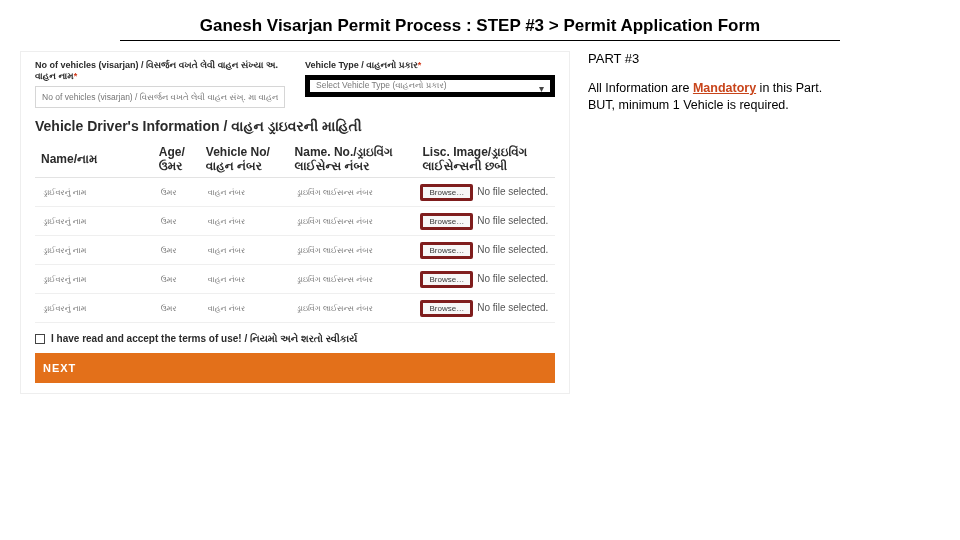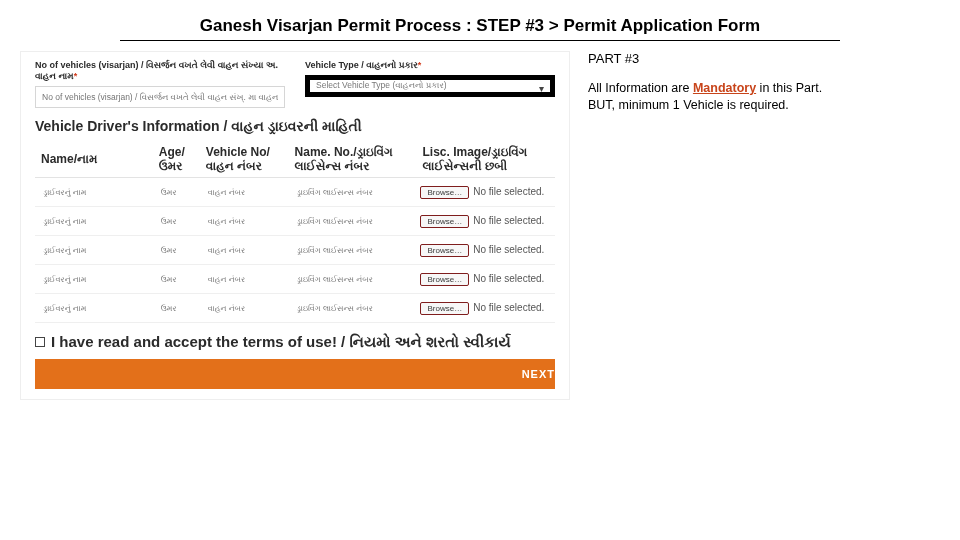--- a/index.html
+++ b/index.html
@@ -23,26 +23,26 @@
   .subhead { font-size: 14px; font-weight: 700; margin: 6px 0 6px; color: #2b2b2b; }
   .tbl { width: 100%; border-collapse: collapse; }
   .tbl th { text-align: left; font-size: 12px; font-weight: 700; padding: 4px 6px; border-bottom: 1px solid #e3e3e3; color: #2b2b2b; }
   .tbl td { padding: 4px 4px; border-bottom: 1px solid #efefef; }
   .cell-input { width: 100%; height: 20px; border: none; font-size: 8px; color: #aaa; padding: 0 4px; background: #fff; }
   .td-name { width: 140px; }
   .td-age { width: 50px; }
   .td-vno { width: 100px; }
   .td-lic { width: 150px; }
   .td-file { width: 160px; }
-  .browse { display: inline-block; font-size: 8px; border: 1px solid #7f1d1d; background: #f7f7f7; padding: 1px 6px; border-radius: 2px; margin-right: 4px; cursor: pointer; }
+  .browse { display: inline-block; font-size: 8px; border: 3px solid #7f1d1d; background: #f7f7f7; padding: 1px 6px; border-radius: 2px; margin-right: 4px; cursor: pointer; }
   .nofile { font-size: 10px; color: #555; }
 
-  .terms { margin: 10px 0 8px; font-size: 15px; font-weight: 700; color: #2b2b2b; display: flex; align-items: center; gap: 6px; }
+  .terms { margin: 10px 0 8px; font-size: 10px; font-weight: 700; color: #2b2b2b; display: flex; align-items: center; gap: 6px; }
   .terms .chk { width: 10px; height: 10px; border: 1.2px solid #444; display: inline-block; }
-  .next-btn { width: 100%; background: #e3701a; color: #fff; text-align: right; font-size: 11px; font-weight: 700; letter-spacing: 1px; padding: 9px 0; border: none; cursor: pointer; }
+  .next-btn { width: 100%; background: #e3701a; color: #fff; text-align: left; font-size: 11px; font-weight: 700; letter-spacing: 1px; padding: 9px 8px; border: none; cursor: pointer; }
 </style>
 </head>
 <body>
 
 <div class="page-title">Ganesh Visarjan Permit Process : STEP #3 &gt; Permit Application Form</div>
 
 <div class="content">
   <div class="form-panel">
 
     <div class="row-top">

